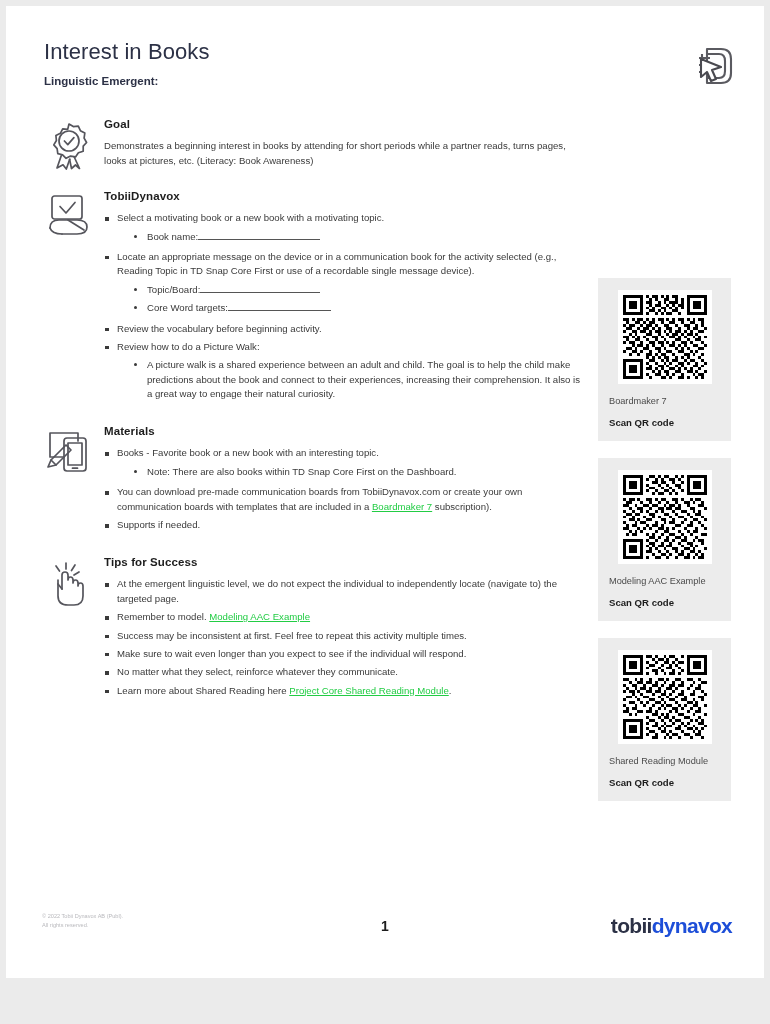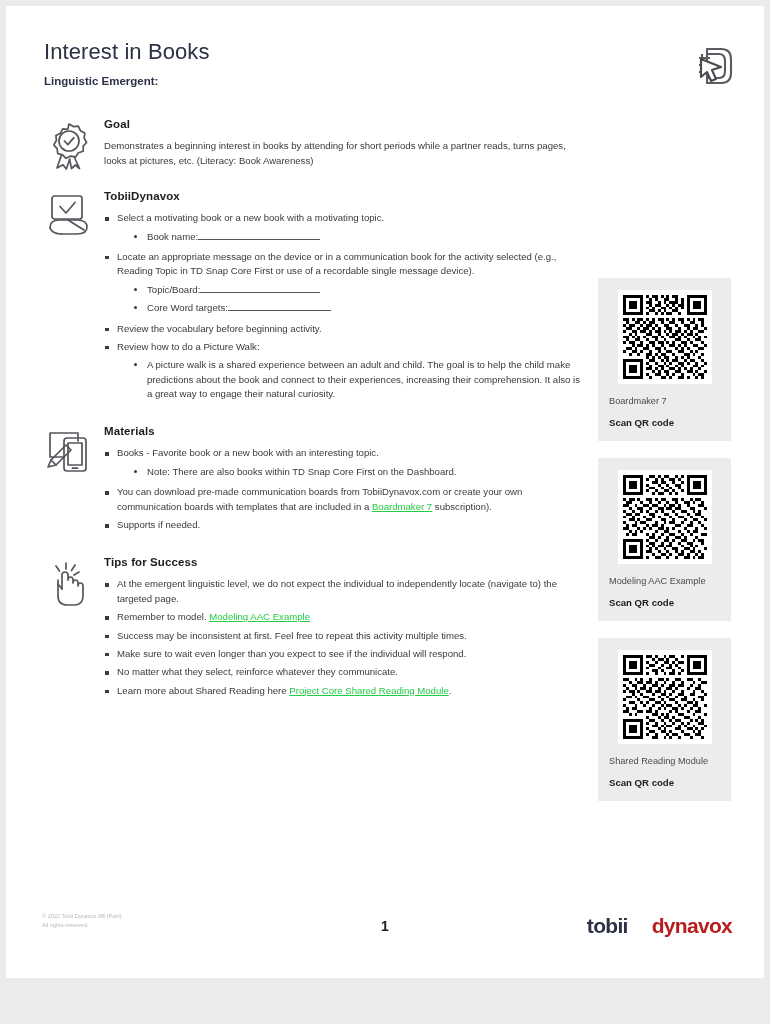--- a/index.html
+++ b/index.html
@@ -101,21 +101,21 @@
   .pagenum {
     position: absolute; left: 0; right: 0; bottom: 44px;
     text-align: center; font-size: 14px; font-weight: bold; color: #1d1d1d;
   }
   .logo {
     position: absolute; right: 32px; bottom: 40px;
     font-size: 21px; font-weight: bold; letter-spacing: -.7px;
     white-space: nowrap;
   }
   .logo .t1 { color: #2c3146; }
-  .logo .t2 { color: #b91c1c; padding-left: 24px; }
+  .logo .t2 { color: #1d4ed8; }
 </style>
 </head>
 <body>
 
 <div class="page">
 
   <div class="header">
     <div class="doc-title">Interest in Books</div>
     <div class="doc-subtitle">Linguistic Emergent:</div>
   </div>

